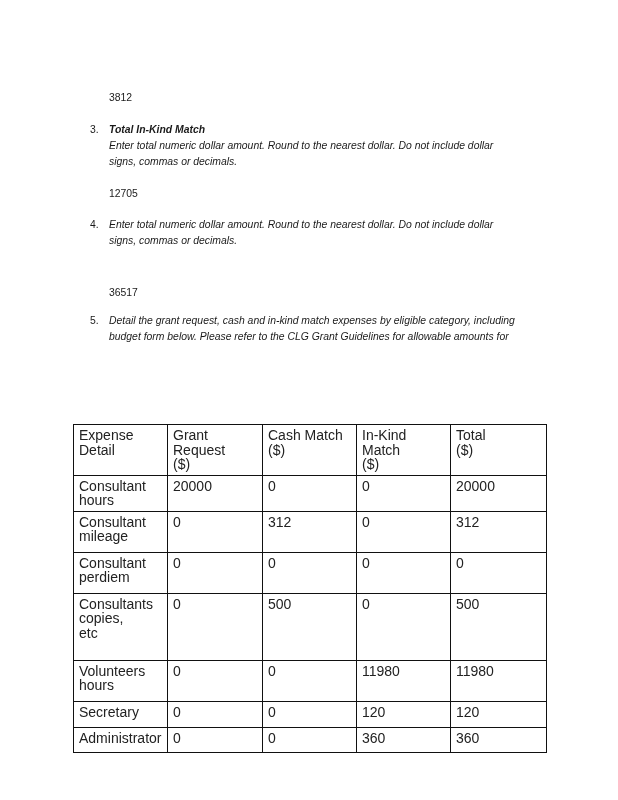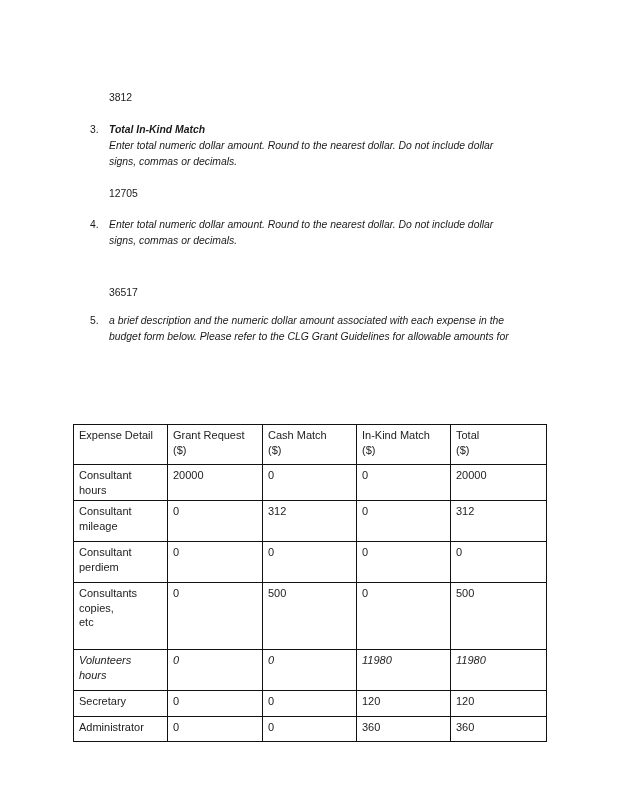--- a/index.html
+++ b/index.html
@@ -15,21 +15,21 @@
   .heading { font-weight: bold; }
   table.budget {
     position: absolute; left: 73px; top: 424px; width: 473px;
     border-collapse: collapse; table-layout: fixed;
   }
   table.budget td {
     border: 1.3px solid #111;
     vertical-align: top;
     padding: 3px 5px 3px 5px;
     line-height: 14.5px;
-    font-size: 11px;
+    font-size: 14px;
     color: #222;
   }
   col.c1 { width: 94px; } col.c2 { width: 95px; } col.c3 { width: 94px; } col.c4 { width: 94px; } col.c5 { width: 96px; }
 </style>
 </head>
 <body>
 
 <div class="abs line" style="left:109px; top:90px;">3812</div>
 
 <div class="num line" style="top:122px;">3.</div>
@@ -42,21 +42,21 @@
 
 <div class="num line" style="top:217px;">4.</div>
 <div class="body-text" style="top:217px;">
   <div>Enter total numeric dollar amount.  Round to the nearest dollar.  Do not include dollar</div>
   <div>signs, commas or decimals.</div>
 </div>
 <div class="abs line" style="left:109px; top:273px;margin-top:12px;">36517</div>
 
 <div class="num line" style="top:313px;">5.</div>
 <div class="body-text" style="top:313px;">
-  <div>a brief description and the numeric dollar amount associated with each expense in the</div>
+  <div>Detail the grant request, cash and in-kind match expenses by eligible category, including</div>
   <div>budget form below.  Please refer to the CLG Grant Guidelines for allowable amounts for</div>
 </div>
 
 <table class="budget">
   <colgroup>
       <col class="c1">
       <col class="c2">
       <col class="c3">
       <col class="c4">
       <col class="c5">
@@ -116,21 +116,21 @@
       <td>
           <div>Consultants</div>
           <div>copies,</div>
           <div>etc</div>
         </td>
       <td>0</td>
       <td>500</td>
       <td>0</td>
       <td>500</td>
     </tr>
-    <tr style="height:41px;font-style:italic;">
+    <tr style="height:41px;">
       <td>
           <div>Volunteers</div>
           <div>hours</div>
         </td>
       <td>0</td>
       <td>0</td>
       <td>11980</td>
       <td>11980</td>
     </tr>
     <tr style="height:26px;margin-left:14px;">

